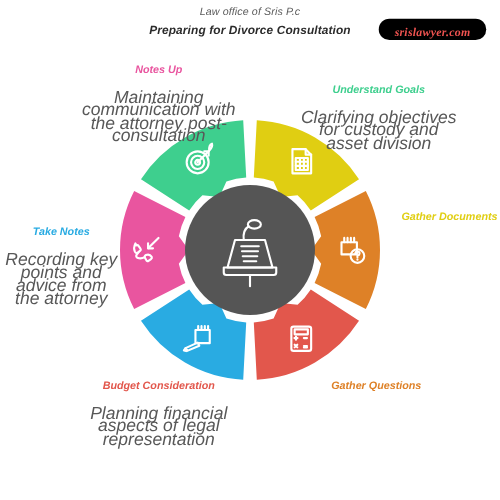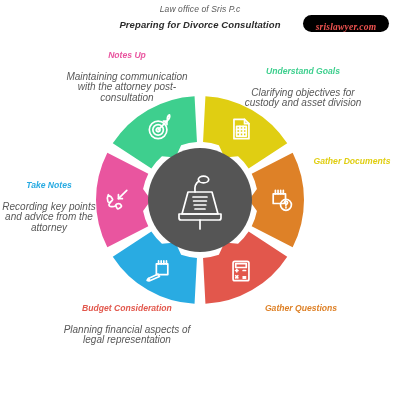--- a/index.html
+++ b/index.html
@@ -74,30 +74,30 @@
   .callout {
     position: absolute;
   }
   .co-title {
     font-size: 8.6px;
     font-weight: bold;
     line-height: 10.5px;
     margin-bottom: 2px;
   }
   .co-body {
-    font-size: 10px;
+    font-size: 14px;
     line-height: 10.5px;
     color: #585858;
     margin-top: 11px;
   }
 
   .co-followup     { left: 62px;  top: 50px;  width: 130px; text-align: center; }
   .co-goals        { left: 238px; top: 50px;  width: 130px; text-align: center; }
   .co-notes        { left: 2px;   top: 180px; width: 94px;  text-align: center; }
-  .co-gather       { left: 306px; top: 156px; width: 92px;  text-align: center; }
+  .co-gather       { left: 306px; top: 168px; width: 92px;  text-align: right; }
   .co-budget       { left: 62px;  top: 303px; width: 130px; text-align: center; }
   .co-prepare      { left: 236px; top: 303px; width: 130px; text-align: center; }
 </style>
 </head>
 <body>
 
 <div id="stage">
 
   <div class="hdr-sub">Law office of Sris P.c</div>
   <div class="hdr-title">Preparing for Divorce Consultation</div>

